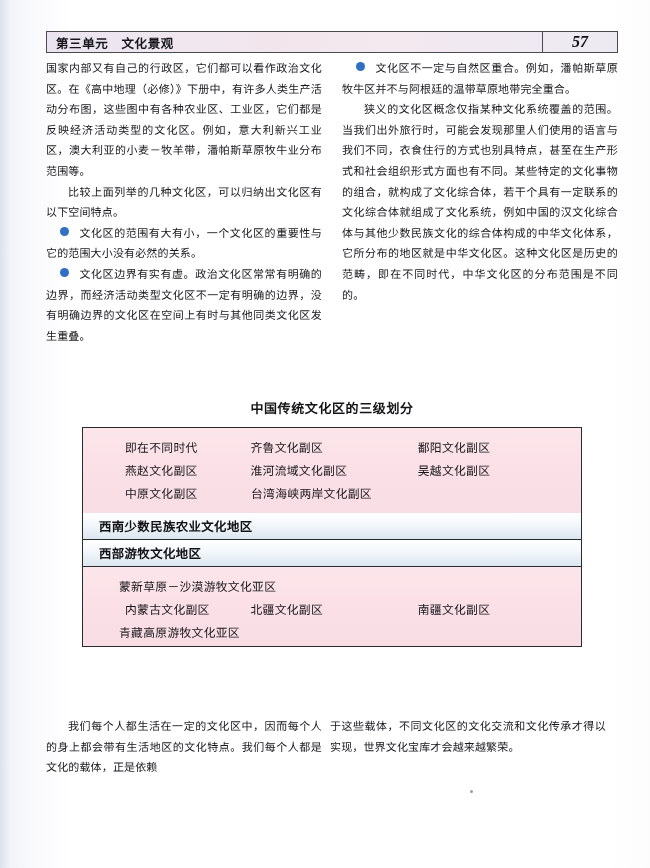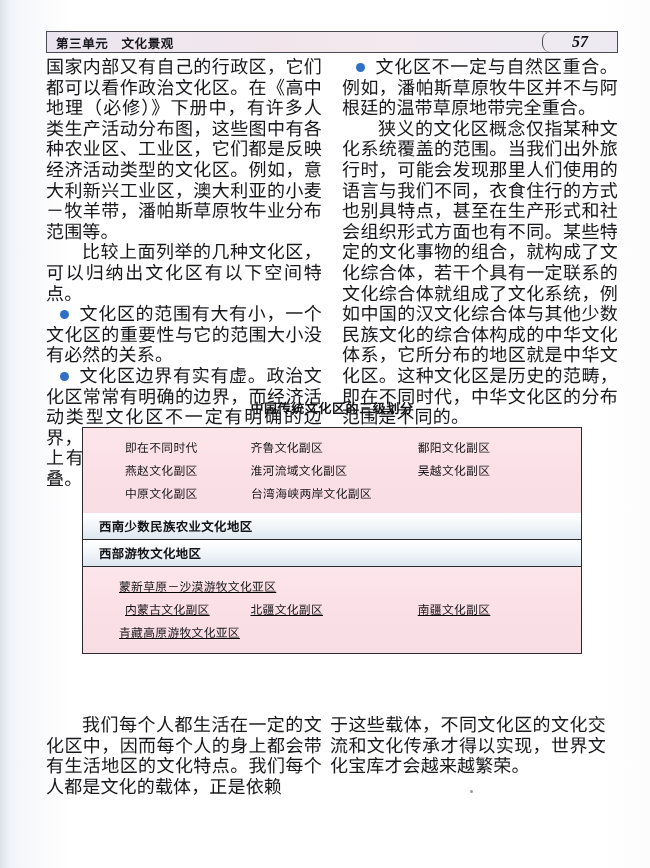--- a/index.html
+++ b/index.html
@@ -64,37 +64,36 @@
     width: 74px;
     border-left: 1px solid #4a4a52;
     display: flex;
     align-items: center;
     justify-content: center;
     font-family: "Liberation Serif", serif;
     font-style: italic;
     font-weight: 700;
     font-size: 16px;
     color: #101015;
-    border-radius: 8px;
   }
 
   
   .columns {
     position: absolute;
     left: 46px; top: 58px;
     width: 572px;
     display: flex;
     gap: 20px;
   }
   .col { width: 276px; }
 
   p.para {
     margin: 0;
-    font-family: Liberation Mono, monospace;
-    font-size: 18px;
+    font-family: Liberation Sans, sans-serif;
+    font-size: 11px;
     line-height: 20.6px;
     color: #17171b;
     text-align: justify;
     text-justify: inter-character;
     letter-spacing: .15px;
   }
   p.indent { text-indent: 2em; }
   p.bullet-para {
     text-indent: 0;
     padding-left: 0;
@@ -139,21 +138,21 @@
     font-weight: 700;
     font-size: 12.4px;
     color: #111116;
     letter-spacing: .4px;
   }
 
   .sub-area {
     background: linear-gradient(to bottom, #fce6ea 0%, #fbdfe6 55%, #f9dde5 100%);
     padding: 7px 0 9px 0;
   }
-  .sub-area.tight { padding-bottom: 10px; text-decoration: underline; }
+  .sub-area.tight { padding-bottom: 3px; }
 
   .grid-row {
     display: flex;
     padding: 3px 0;
   }
   .cell {
     font-family: "DejaVu Serif", "Liberation Serif", serif;
     font-size: 11.8px;
     color: #16161a;
     letter-spacing: .3px;

